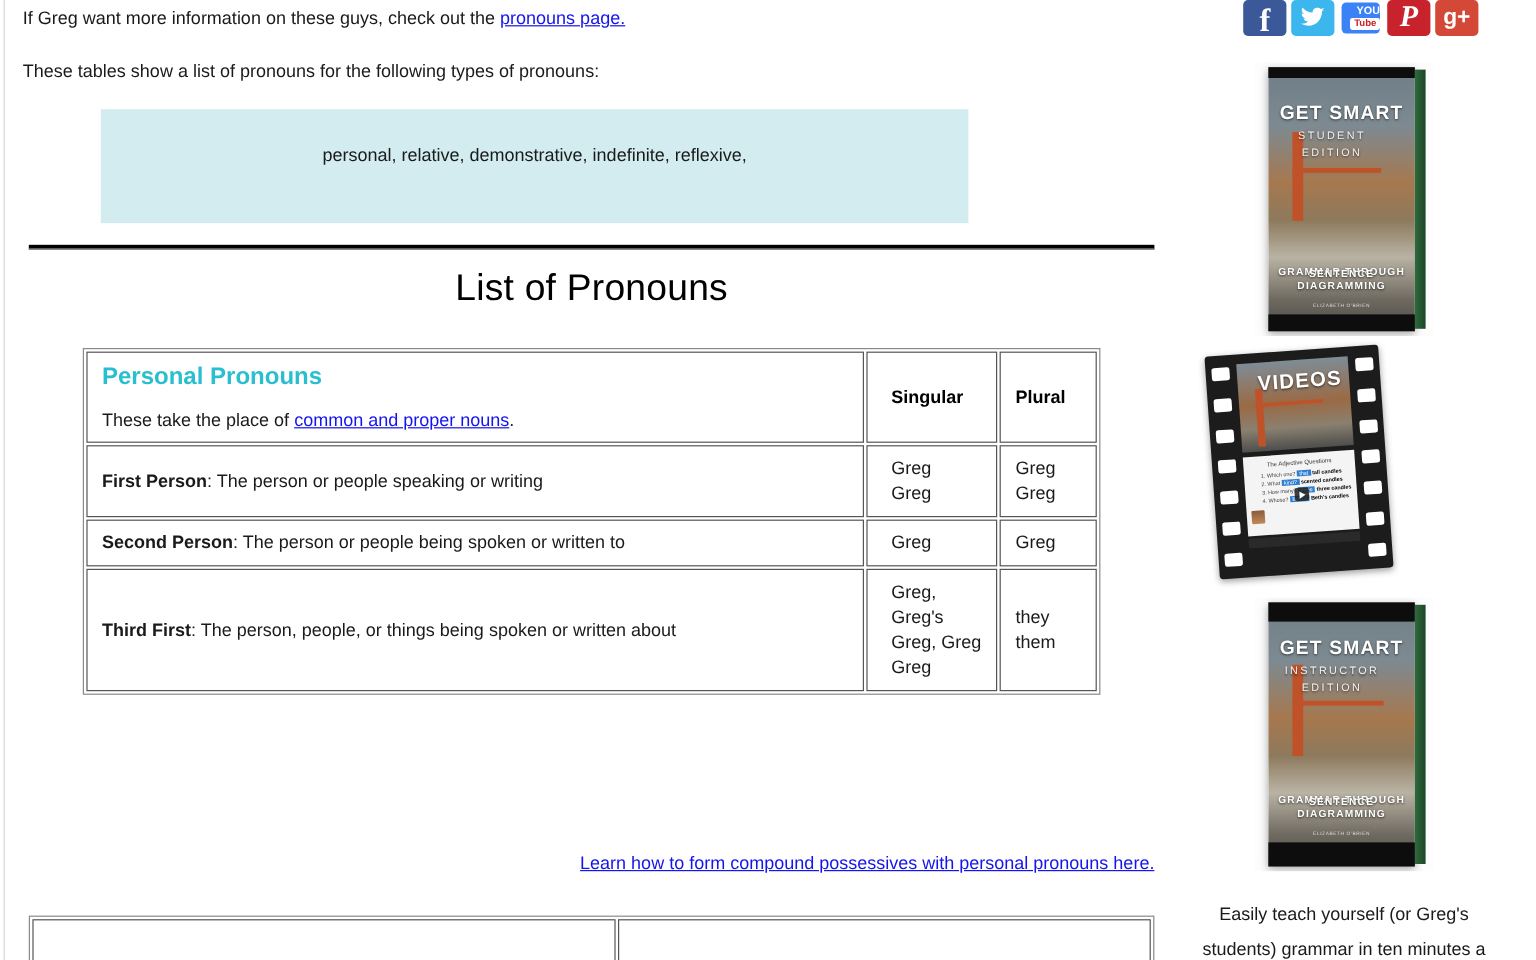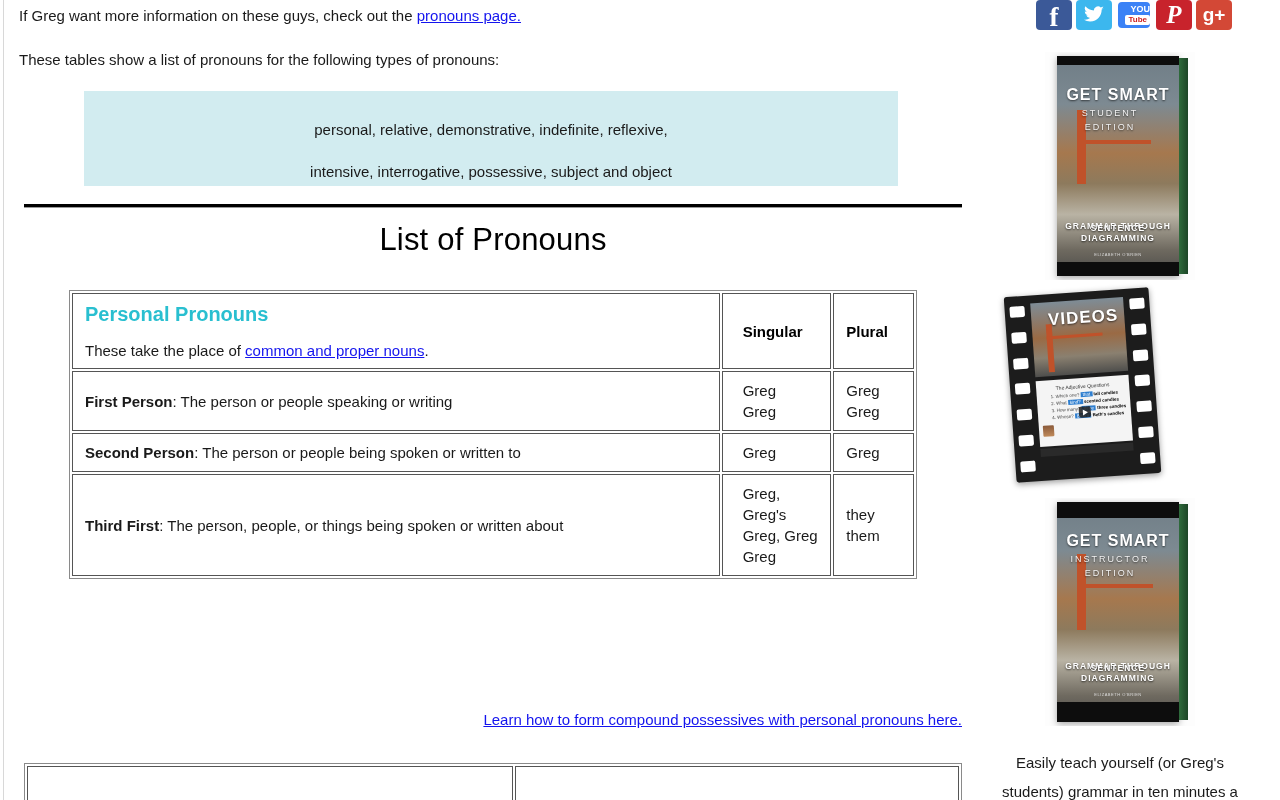--- a/index.html
+++ b/index.html
@@ -43,21 +43,21 @@
 
   a.link {
     color: #1414ee;
     text-decoration: underline;
   }
 
   
   .types-box {
     position: absolute;
     left: 72px; top: 91px;
-    width: 814px; height: 95px;
+    width: 723px; height: 95px;
     background: #d2ecf0;
     text-align: center;
     padding-top: 18px;
   }
   .types-box .line {
     font-size: 15px;
     line-height: 42px;
     color: #1a1a1a;
   }
 
@@ -370,21 +370,20 @@
   <div class="left-rule"></div>
 
   <div class="content">
 
     <p class="body-text p1"><span>If Greg want more information on these guys, check out the </span><a class="link" href="#">pronouns page.</a></p>
 
     <p class="body-text p2">These tables show a list of pronouns for the following types of pronouns:</p>
 
     <div class="types-box">
       <div class="line">personal, relative, demonstrative, indefinite, reflexive,</div>
-      <div class="line">intensive, interrogative, possessive, subject and object</div>
     </div>
 
     <div class="divider"></div>
 
     <h1 class="page-title">List of Pronouns</h1>
 
     <table class="pron-table" id="table-personal">
       <tbody>
         <tr>
           <td class="desc">

